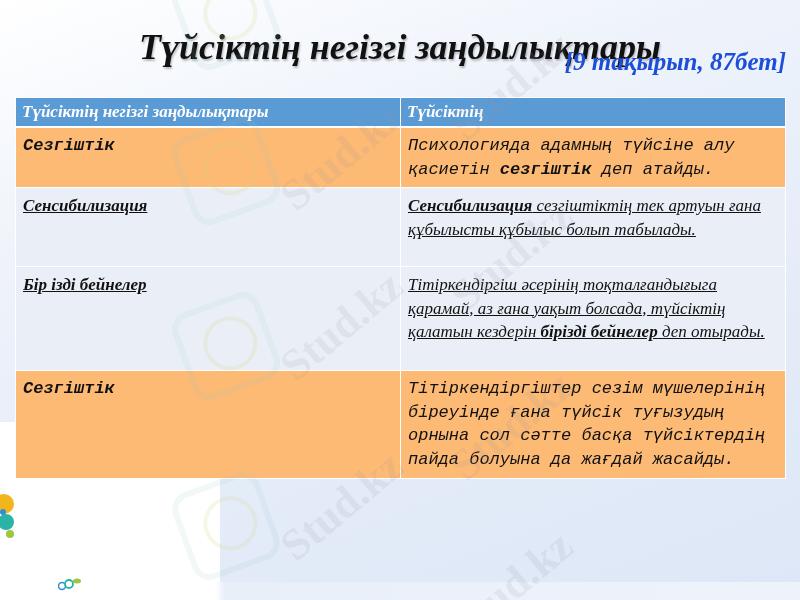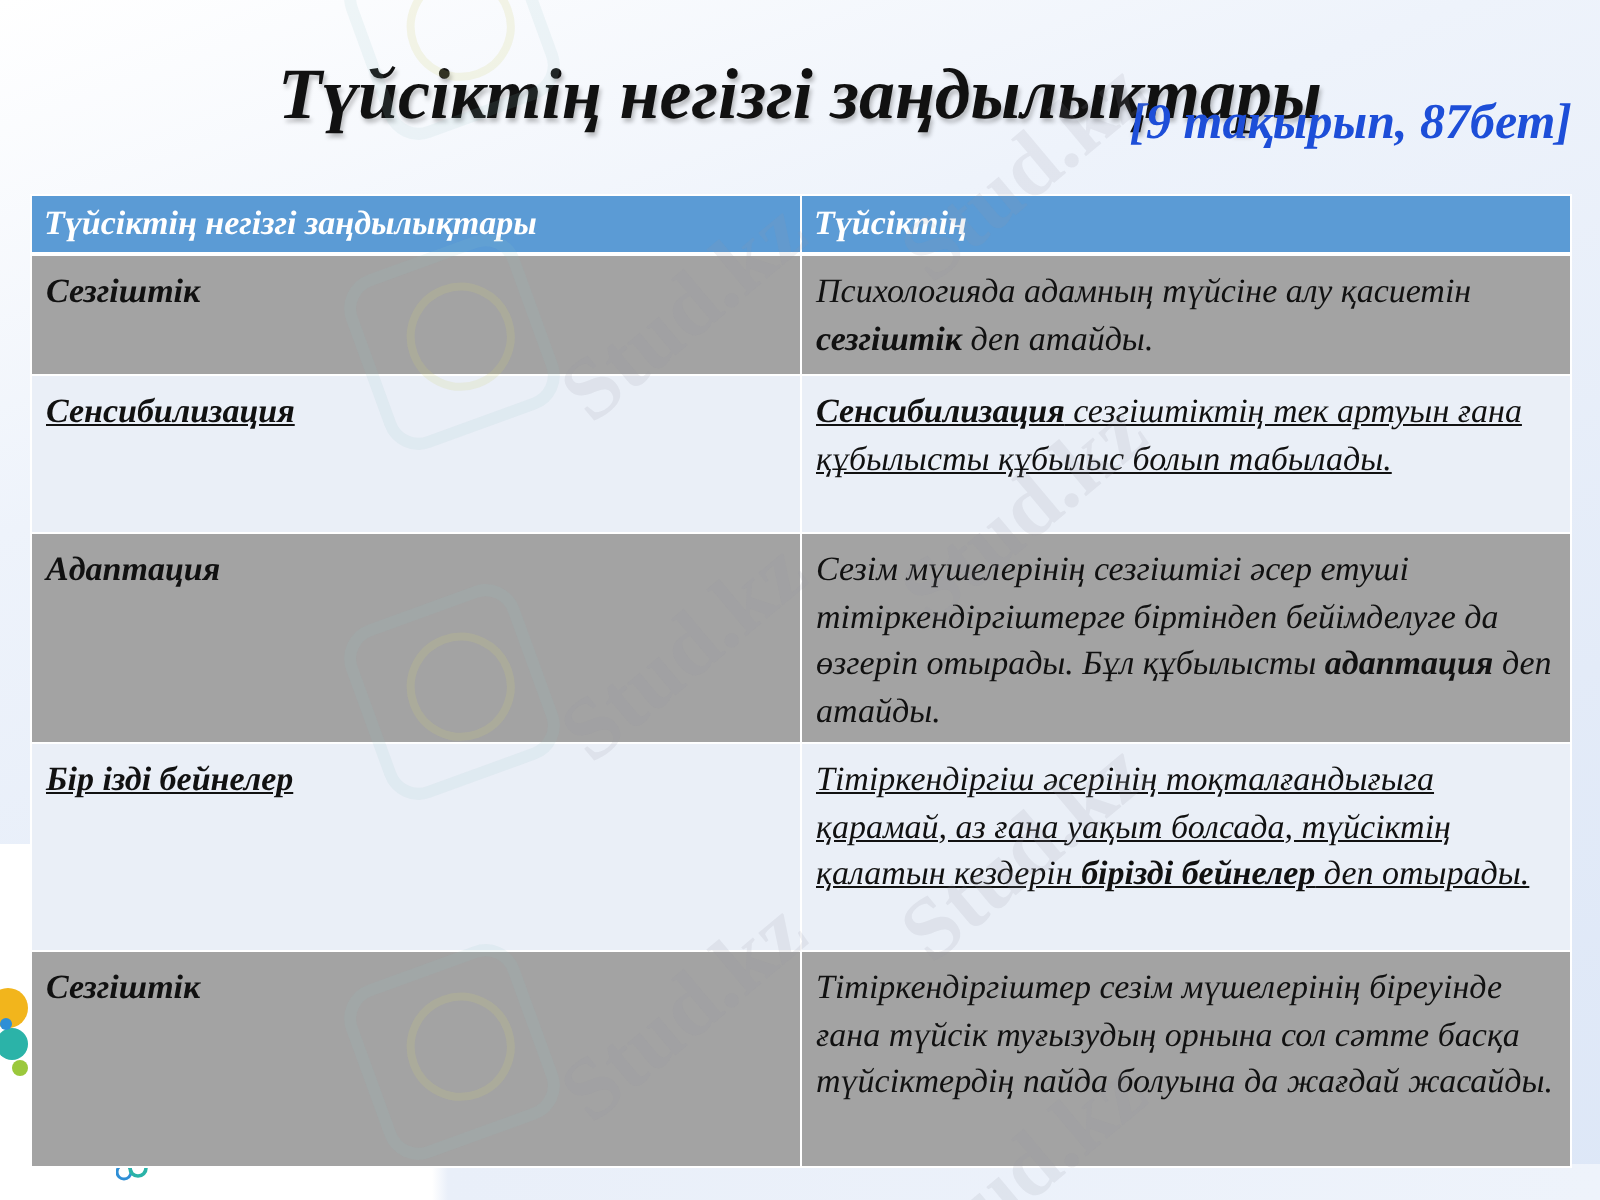--- a/index.html
+++ b/index.html
@@ -54,21 +54,21 @@
       font-weight: bold; font-size: 17px; height: 28px; padding: 0 6px;
       border: 1px solid #ffffff; border-bottom: 2px solid #ffffff;
     }
     table.main td {
       vertical-align: top; padding: 6px 8px 4px 7px; font-size: 17px; line-height: 23.5px;
       border: 1px solid #ffffff; color: #111;
     }
     table.main td.term { font-weight: bold; font-style: italic; }
     table.main td.def { font-style: italic; }
     table.main td.def b { font-weight: bold; }
-    tr.dark td { background: #a3a3a3; }
+    tr.dark td { background: #fdba74; font-family: Liberation Mono, monospace; }
     tr.light td { background: #eaeff7; text-decoration: underline; }
     tr.r1 td { height: 49px; }
     tr.r2 td { height: 68px; }
     tr.r3 td { height: 94px; }
     tr.r4 td { height: 93px; }
     tr.r5 td { height: 97px; }
   </style>
 </head>
 <body>
 
@@ -115,24 +115,20 @@
   </thead>
   <tbody id="tbody">
     <tr class="dark r1">
       <td class="term">Сезгіштік</td>
       <td class="def"><span>Психологияда адамның түйсіне алу қасиетін </span><b>сезгіштік</b><span> деп атайды.</span></td>
     </tr>
     <tr class="light r2">
       <td class="term">Сенсибилизация</td>
       <td class="def"><b>Сенсибилизация</b><span> сезгіштіктің тек артуын ғана құбылысты құбылыс болып табылады.</span></td>
     </tr>
-    <tr class="dark r3">
-      <td class="term">Адаптация</td>
-      <td class="def"><span>Сезім мүшелерінің сезгіштігі әсер етуші тітіркендіргіштерге біртіндеп бейімделуге да өзгеріп отырады. Бұл құбылысты </span><b>адаптация</b><span> деп атайды.</span></td>
-    </tr>
     <tr class="light r4">
       <td class="term">Бір ізді бейнелер</td>
       <td class="def"><span>Тітіркендіргіш әсерінің тоқталғандығыга қарамай, аз ғана уақыт болсада, түйсіктің қалатын кездерін </span><b>бірізді бейнелер</b><span> деп отырады.</span></td>
     </tr>
     <tr class="dark r5">
       <td class="term">Сезгіштік</td>
       <td class="def"><span>Тітіркендіргіштер сезім мүшелерінің біреуінде ғана түйсік туғызудың орнына сол сәтте басқа түйсіктердің пайда болуына да жағдай жасайды.</span></td>
     </tr>
   </tbody>
 </table>

